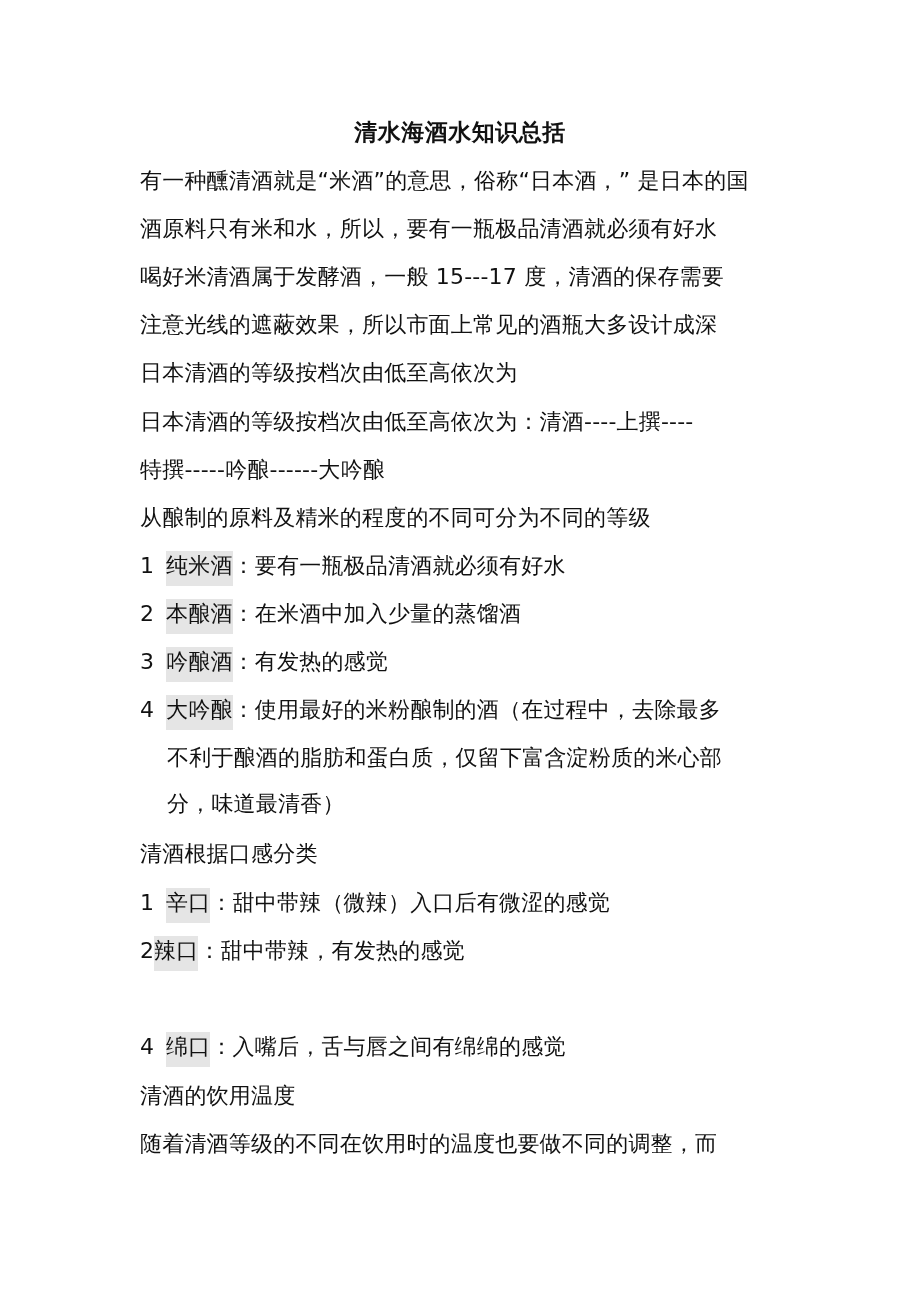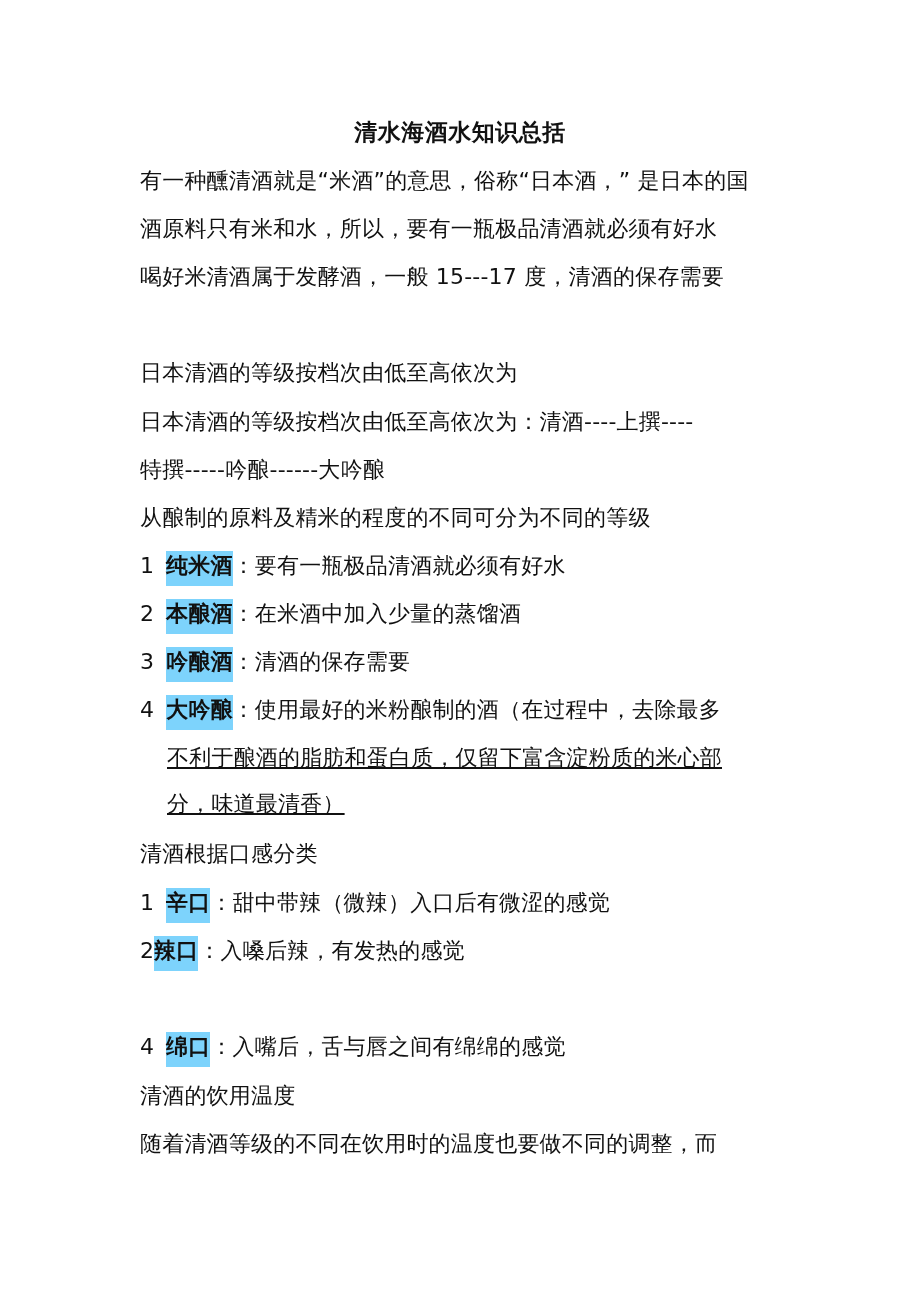--- a/index.html
+++ b/index.html
@@ -41,66 +41,67 @@
     line-height: 40px;
     white-space: nowrap;
     letter-spacing: 0.2px;
   }
   .num {
     display: inline-block;
     width: 26px;
   }
   .num.tight { width: 14px; }
   .hl {
-    background: #7dd3fc;
-    font-weight: bold;
+    background: #e5e5e5;
+    font-weight: normal;
     padding: 2px 0 8px 0;
   }
   .hl.pad-left { padding-left: 0; }
-  .indent { left: 167px; text-decoration: underline; }
+  .indent { left: 167px; }
 </style>
 </head>
 <body>
 
 <div class="page">
 
   <div class="title">清水海酒水知识总括</div>
 
   <div class="line" style="top:161px">有一种醺清酒就是“米酒”的意思，俗称“日本酒，” 是日本的国</div>
   <div class="line" style="top:209px">酒原料只有米和水，所以，要有一瓶极品清酒就必须有好水</div>
   <div class="line" style="top:257px">喝好米清酒属于发酵酒，一般 15---17 度，清酒的保存需要</div>
+  <div class="line" style="top:305px">注意光线的遮蔽效果，所以市面上常见的酒瓶大多设计成深</div>
   <div class="line" style="top:353px">日本清酒的等级按档次由低至高依次为</div>
 
   <div class="line" style="top:402px">日本清酒的等级按档次由低至高依次为：清酒----上撰----</div>
   <div class="line" style="top:450px">特撰-----吟酿------大吟酿</div>
 
   <div class="line" style="top:498px">从酿制的原料及精米的程度的不同可分为不同的等级</div>
 
   <div class="line" style="top:546px">
     <span class="num">1</span><span class="hl">纯米酒</span><span>：要有一瓶极品清酒就必须有好水</span>
   </div>
   <div class="line" style="top:594px">
     <span class="num">2</span><span class="hl">本酿酒</span><span>：在米酒中加入少量的蒸馏酒</span>
   </div>
   <div class="line" style="top:642px">
-    <span class="num">3</span><span class="hl">吟酿酒</span><span>：清酒的保存需要</span>
+    <span class="num">3</span><span class="hl">吟酿酒</span><span>：有发热的感觉</span>
   </div>
   <div class="line" style="top:690px">
     <span class="num">4</span><span class="hl">大吟酿</span><span>：使用最好的米粉酿制的酒（在过程中，去除最多</span>
   </div>
   <div class="line indent" style="top:738px">不利于酿酒的脂肪和蛋白质，仅留下富含淀粉质的米心部</div>
   <div class="line indent" style="top:784px">分，味道最清香）</div>
 
   <div class="line" style="top:834px">清酒根据口感分类</div>
 
   <div class="line" style="top:883px">
     <span class="num">1</span><span class="hl">辛口</span><span>：甜中带辣（微辣）入口后有微涩的感觉</span>
   </div>
   <div class="line" style="top:931px">
-    <span class="num tight">2</span><span class="hl pad-left">辣口</span><span>：入嗓后辣，有发热的感觉</span>
+    <span class="num tight">2</span><span class="hl pad-left">辣口</span><span>：甜中带辣，有发热的感觉</span>
   </div>
   <div class="line" style="top:1027px">
     <span class="num">4</span><span class="hl">绵口</span><span>：入嘴后，舌与唇之间有绵绵的感觉</span>
   </div>
 
   <div class="line" style="top:1076px">清酒的饮用温度</div>
   <div class="line" style="top:1124px">随着清酒等级的不同在饮用时的温度也要做不同的调整，而</div>
 
 </div>
 

